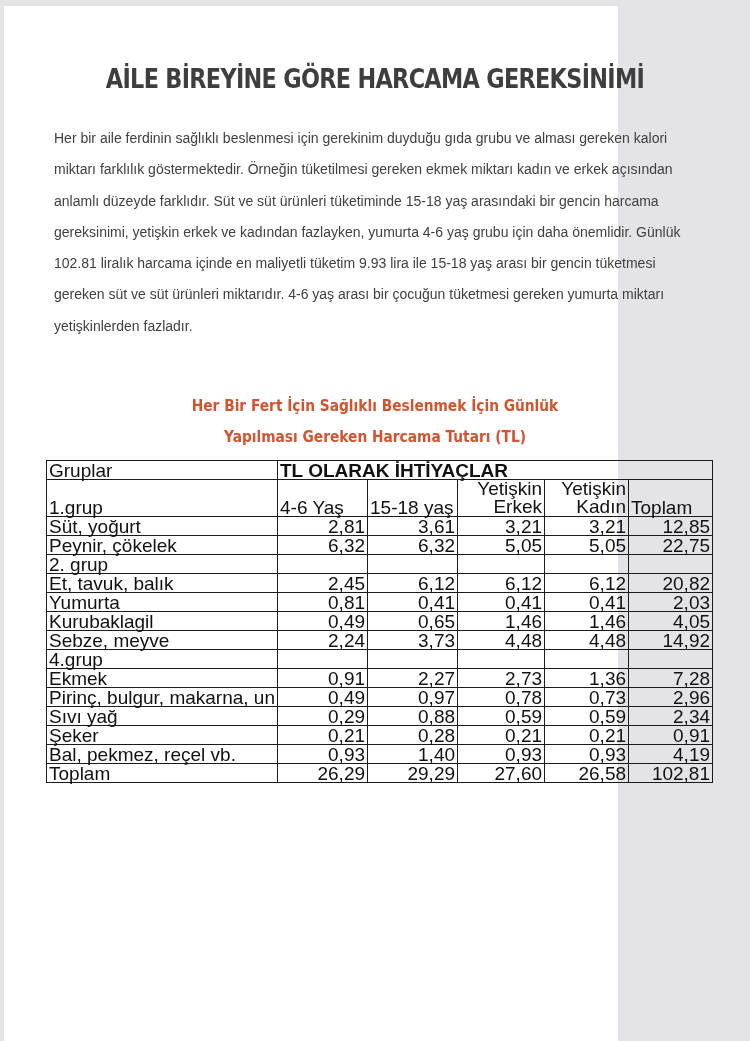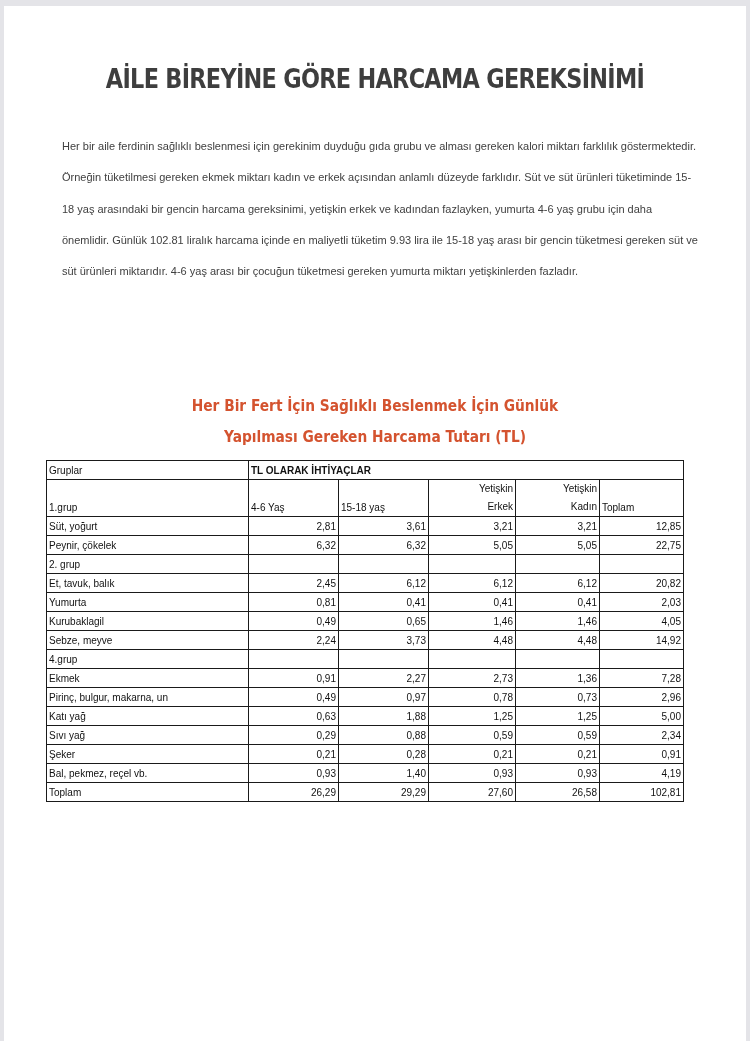--- a/index.html
+++ b/index.html
@@ -2,47 +2,47 @@
 <html><head>
 <meta charset="utf-8">
 <style>
   html, body { margin: 0; padding: 0; }
   body {
     width: 750px; height: 1041px; overflow: hidden;
     background: #e4e4e8;
     font-family: "Liberation Sans", sans-serif;
   }
   .page {
-    position: absolute; left: 4px; top: 6px; width: 742px; height: 1035px;
+    position: absolute; left: 4px; top: 6px; width: 614px; height: 1035px;
     background: #ffffff;
   }
   .title {
     position: absolute; left: 0; width: 742px; top: 58px;
     text-align: center;
     font-family: "DejaVu Sans", sans-serif;
     font-weight: bold; font-size: 26px; letter-spacing: -0.8px;
     color: #3e3e3e;
     transform: scaleX(0.86); transform-origin: center;
   }
   .para {
     position: absolute; left: 50px; top: 117px; width: 640px;
-    font-size: 11px; line-height: 31.3px; color: #404040;
-    margin: 8px;
+    font-size: 14px; line-height: 31.3px; color: #404040;
+    margin: 0;
   }
   .subtitle {
     position: absolute; left: 0; width: 742px; top: 384px;
     text-align: center; color: #d4532f;
     font-family: "DejaVu Sans", sans-serif; font-weight: bold;
     font-size: 16px; line-height: 31px;
     transform: scaleX(0.86); transform-origin: center;
   }
   table.data {
     position: absolute; left: 46px; top: 460px;
     border-collapse: collapse;
-    font-size: 10px; color: #111;
+    font-size: 19px; color: #111;
   }
   table.data td {
     border: 1.3px solid #1a1a1a;
     padding: 0 2px; height: 18px; line-height: 17px;
     white-space: nowrap;
   }
   table.data td.num { text-align: right; }
   table.data td.c { text-align: right; }
   .hdr-main { font-weight: bold; text-align: left; }
   .tall td { height: 38px; vertical-align: bottom; }
@@ -170,28 +170,20 @@
       </tr>
       <tr>
         <td>Pirinç, bulgur, makarna, un</td>
         <td class="num">0,49</td>
         <td class="num">0,97</td>
         <td class="num">0,78</td>
         <td class="num">0,73</td>
         <td class="num">2,96</td>
       </tr>
       <tr>
-        <td>Katı yağ</td>
-        <td class="num">0,63</td>
-        <td class="num">1,88</td>
-        <td class="num">1,25</td>
-        <td class="num">1,25</td>
-        <td class="num">5,00</td>
-      </tr>
-      <tr>
         <td>Sıvı yağ</td>
         <td class="num">0,29</td>
         <td class="num">0,88</td>
         <td class="num">0,59</td>
         <td class="num">0,59</td>
         <td class="num">2,34</td>
       </tr>
       <tr>
         <td>Şeker</td>
         <td class="num">0,21</td>

